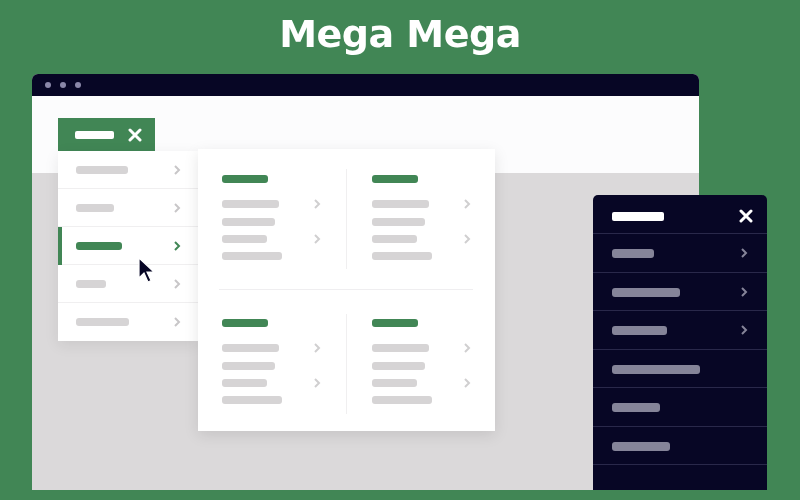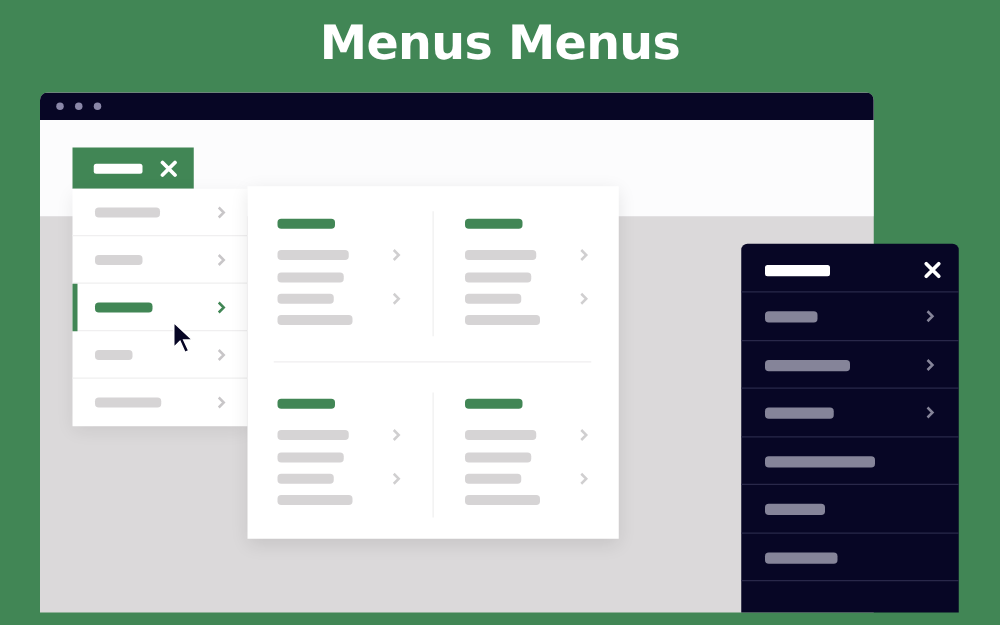--- a/index.html
+++ b/index.html
@@ -32,21 +32,21 @@
   .dpanel .head-lbl{position:absolute;left:19px;top:17px;width:52px;height:9px;background:#fff;border-radius:2px}
   .dpanel .x{position:absolute;left:146px;top:13px;width:14px;height:14px}
   .ditem{position:absolute;left:0;width:174px;height:38px;border-top:1px solid #29284a}
   .ditem .bar{position:absolute;left:19px;top:15px;background:#858499;height:9px}
   .ditem .chev{left:147px;top:13px}
   .cursor{position:absolute;left:137px;top:257px;width:20px;height:28px}
 </style>
 </head>
 <body>
 
-<div class="title">Menus Menus</div>
+<div class="title">Mega Mega</div>
 
 <div class="win">
   <div class="win-bar">
     <span class="dot" style="left:13px"></span>
     <span class="dot" style="left:28px"></span>
     <span class="dot" style="left:43px"></span>
   </div>
   <div class="win-header"></div>
 </div>
 

